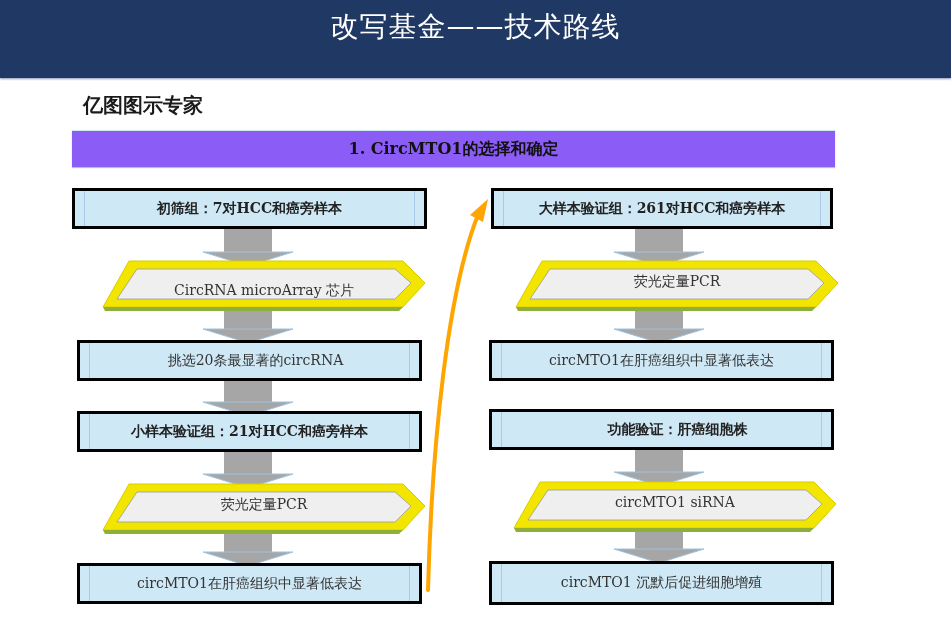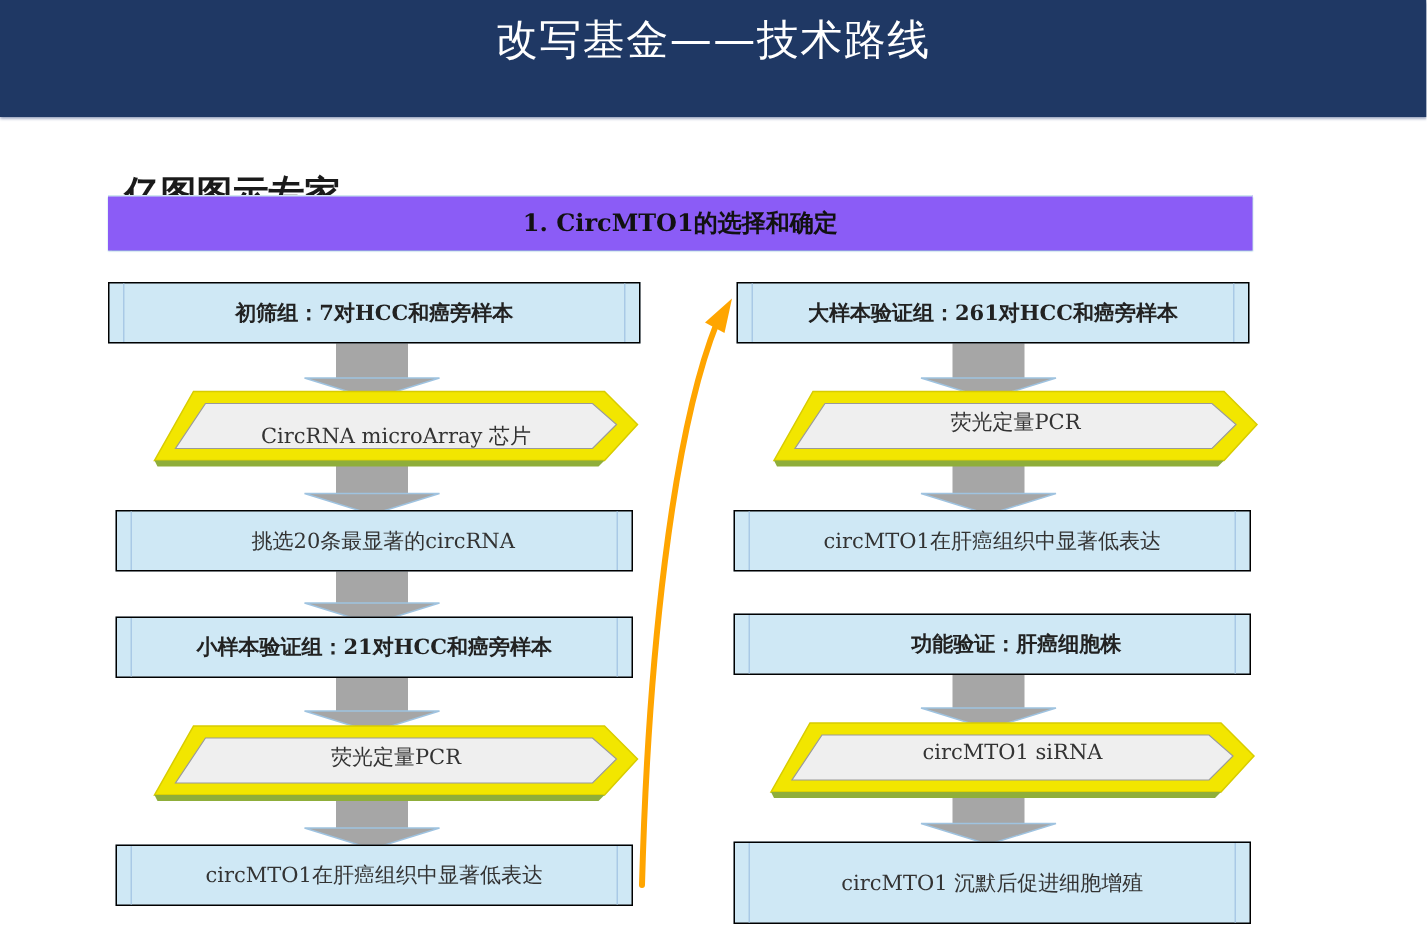--- a/index.html
+++ b/index.html
@@ -3,26 +3,26 @@
 <meta charset="utf-8">
 <style>
   html, body { margin:0; padding:0; }
   body { width:951px; height:620px; position:relative; background:#ffffff; overflow:hidden;
          font-family: "DejaVu Serif", "Liberation Serif", serif; }
   .header { position:absolute; left:0; top:0; width:951px; height:78px; background:#1f3864;
             box-shadow: 0 1px 2px #8a96b5; }
   .header-title { position:absolute; left:0; width:951px; top:8px; text-align:center; color:#ffffff;
                   font-family:"DejaVu Sans","Liberation Sans",sans-serif; font-size:28px; letter-spacing:1px; }
   .subtitle { position:absolute; left:83px; top:92px; font-family:"DejaVu Sans","Liberation Sans",sans-serif;
-              font-size:24px; color:#1a1a1a; font-weight:bold;margin-top:21px; }
+              font-size:20px; color:#1a1a1a; font-weight:bold; }
   .section-bar { position:absolute; left:72px; top:130px; width:763px; height:36px; background:#8b5cf6;
                  border-top:1px solid #cfe7ef; box-shadow:0 1px 1px #9ccbd9; }
   .section-title { position:absolute; left:0; width:100%; top:8px; text-align:center; font-size:16px;
                    font-weight:bold; color:#111; }
-  .box { position:absolute; background:#cfe8f5; border:1px solid #000000; box-sizing:border-box;
+  .box { position:absolute; background:#cfe8f5; border:3px solid #000000; box-sizing:border-box;
          display:flex; align-items:center; justify-content:center; font-size:14px; color:#333; }
   .box::before, .box::after { content:""; position:absolute; top:0; bottom:0; width:1px; background:#a9c9e6; }
   .box::before { left:9px; } .box::after { right:9px; }
   .box.bold { font-weight:bold; color:#222; }
   .chev { position:absolute; }
   .chev-label { position:absolute; left:0; right:0; text-align:center; font-size:14px; color:#333; }
   .curve { position:absolute; left:0; top:0; }
 </style>
 </head>
 <body>
@@ -82,13 +82,13 @@
 
 <div class="box bold" style="left:491px;top:188px;width:342px;height:41px;">大样本验证组：261对HCC和癌旁样本</div>
 <div class="chev" style="left:516px;top:261px;width:322px;height:50px;">
   <div class="chev-label" style="top:12px;">荧光定量PCR</div>
 </div>
 <div class="box" style="left:489px;top:340px;width:345px;height:41px;">circMTO1在肝癌组织中显著低表达</div>
 <div class="box bold" style="left:489px;top:409px;width:345px;height:41px;padding-left:32px;">功能验证：肝癌细胞株</div>
 <div class="chev" style="left:514px;top:482px;width:322px;height:50px;">
   <div class="chev-label" style="top:12px;">circMTO1 siRNA</div>
 </div>
-<div class="box" style="left:489px;top:561px;width:345px;height:55px;">circMTO1 沉默后促进细胞增殖</div>
+<div class="box" style="left:489px;top:561px;width:345px;height:44px;">circMTO1 沉默后促进细胞增殖</div>
 
 </body></html>

